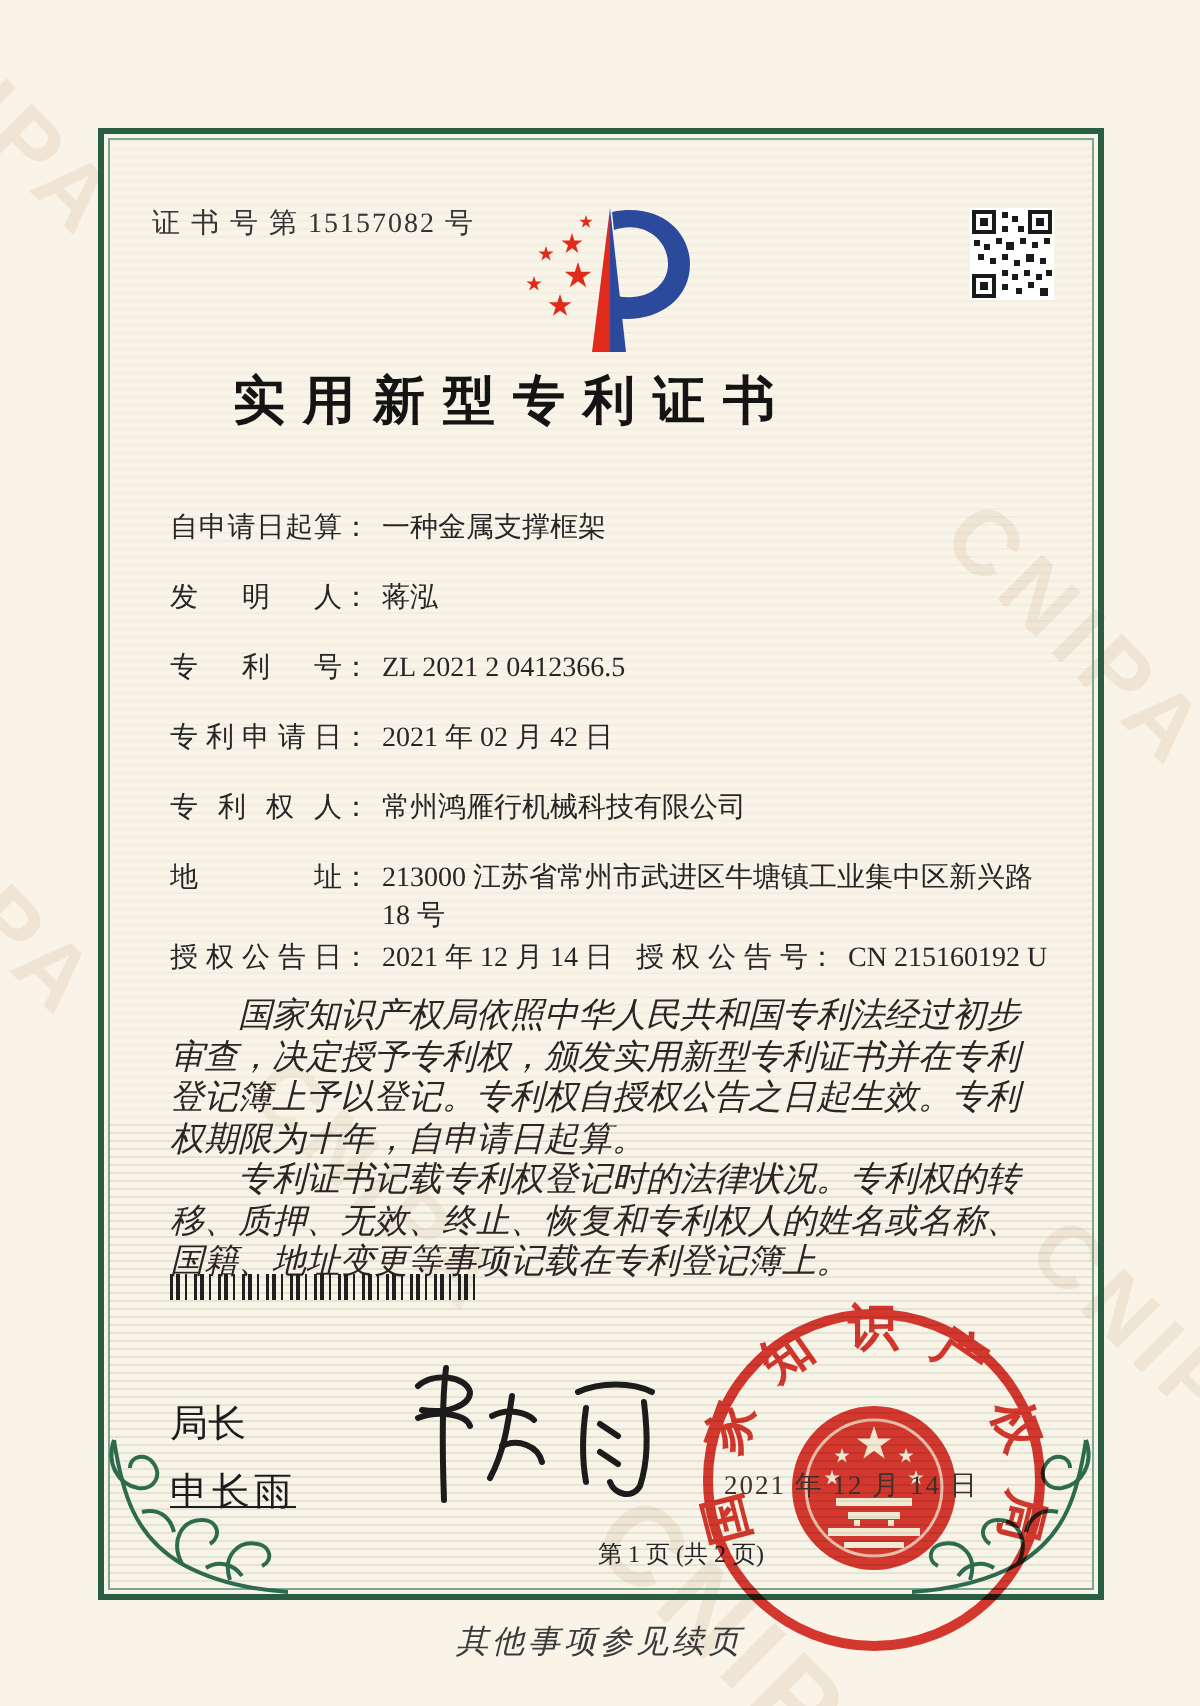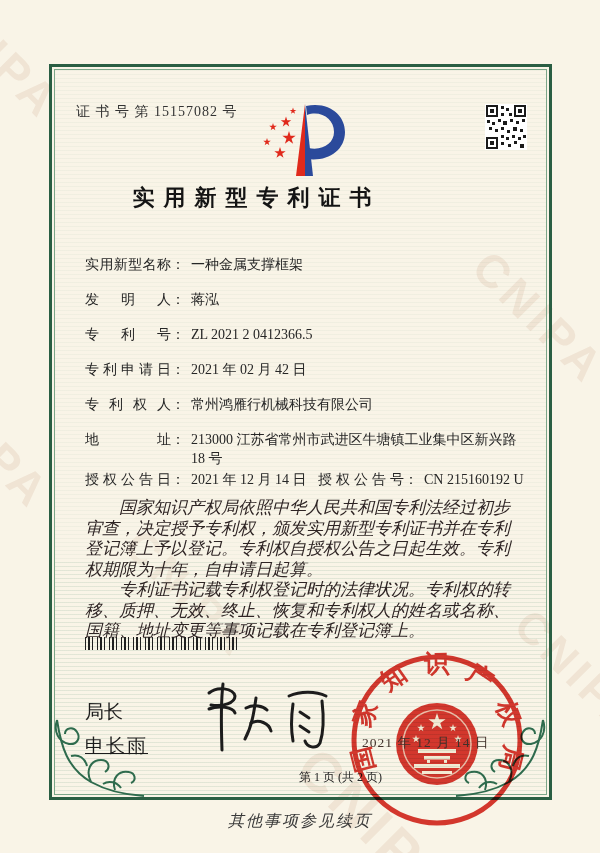--- a/index.html
+++ b/index.html
@@ -10,21 +10,21 @@
       transform-origin:left top;user-select:none;}
   .cert{position:absolute;left:49px;top:64px;width:503px;height:736px;
         border:3px solid #2a5e43;z-index:2;box-sizing:border-box;}
   .cert .inner{position:absolute;inset:2px;border:1px solid #7ba689;}
   .guilloche{position:absolute;left:54px;top:69px;width:492px;height:726px;z-index:1;
         background:repeating-linear-gradient(0deg,rgba(96,150,120,0.06) 0 1px,transparent 1px 4px);}
   .guilloche2{position:absolute;left:54px;top:560px;width:492px;height:235px;z-index:1;
         background:repeating-linear-gradient(0deg,rgba(96,150,120,0.10) 0 1px,transparent 1px 4px);}
   .abs{position:absolute;z-index:3;}
   .cert-no{left:76px;top:103px;font-size:14px;letter-spacing:1px;color:#333;}
-  .title{left:49px;top:183px;width:406px;text-align:center;font-size:22px;font-weight:bold;
+  .title{left:49px;top:183px;width:406px;text-align:center;font-size:26px;font-weight:bold;
          color:#141414;letter-spacing:9px;text-indent:9px;}
   .row{left:85px;font-size:14px;line-height:19px;color:#262626;white-space:nowrap;}
   .flabel{display:inline-block;width:86px;text-align:justify;text-align-last:justify;}
   .fvalue{margin-left:6px;}
   .fvalue.wrapv{display:inline-block;width:330px;white-space:normal;vertical-align:top;}
   .grant2{position:absolute;left:233px;top:0;white-space:nowrap;}
   .paras{left:85px;top:498px;width:437px;font-size:17px;line-height:20.5px;color:#2e2424;
          font-style:italic;z-index:3;}
   .paras p{margin:0;text-indent:2em;}
   .barcode{left:85px;top:637px;width:156px;height:13px;z-index:3;
@@ -120,21 +120,21 @@
           <rect x="23" y="40" width="3" height="3"></rect>
           <rect x="29" y="37" width="3" height="3"></rect>
           <rect x="35" y="40" width="4" height="4"></rect>
       </g>
     </svg>
   </div>
 
   <div class="abs title">实用新型专利证书</div>
 
   <div class="abs row" style="top:255px;">
-    <span class="flabel">实用新型名称</span><span>：</span><span class="fvalue">一种金属支撑框架</span>
+    <span class="flabel">自申请日起算</span><span>：</span><span class="fvalue">一种金属支撑框架</span>
   </div>
   <div class="abs row" style="top:290px;">
     <span class="flabel">发明人</span><span>：</span><span class="fvalue">蒋泓</span>
   </div>
   <div class="abs row" style="top:325px;">
     <span class="flabel">专利号</span><span>：</span><span class="fvalue">ZL 2021 2 0412366.5</span>
   </div>
   <div class="abs row" style="top:360px;">
     <span class="flabel">专利申请日</span><span>：</span><span class="fvalue">2021 年 02 月 42 日</span>
   </div>

